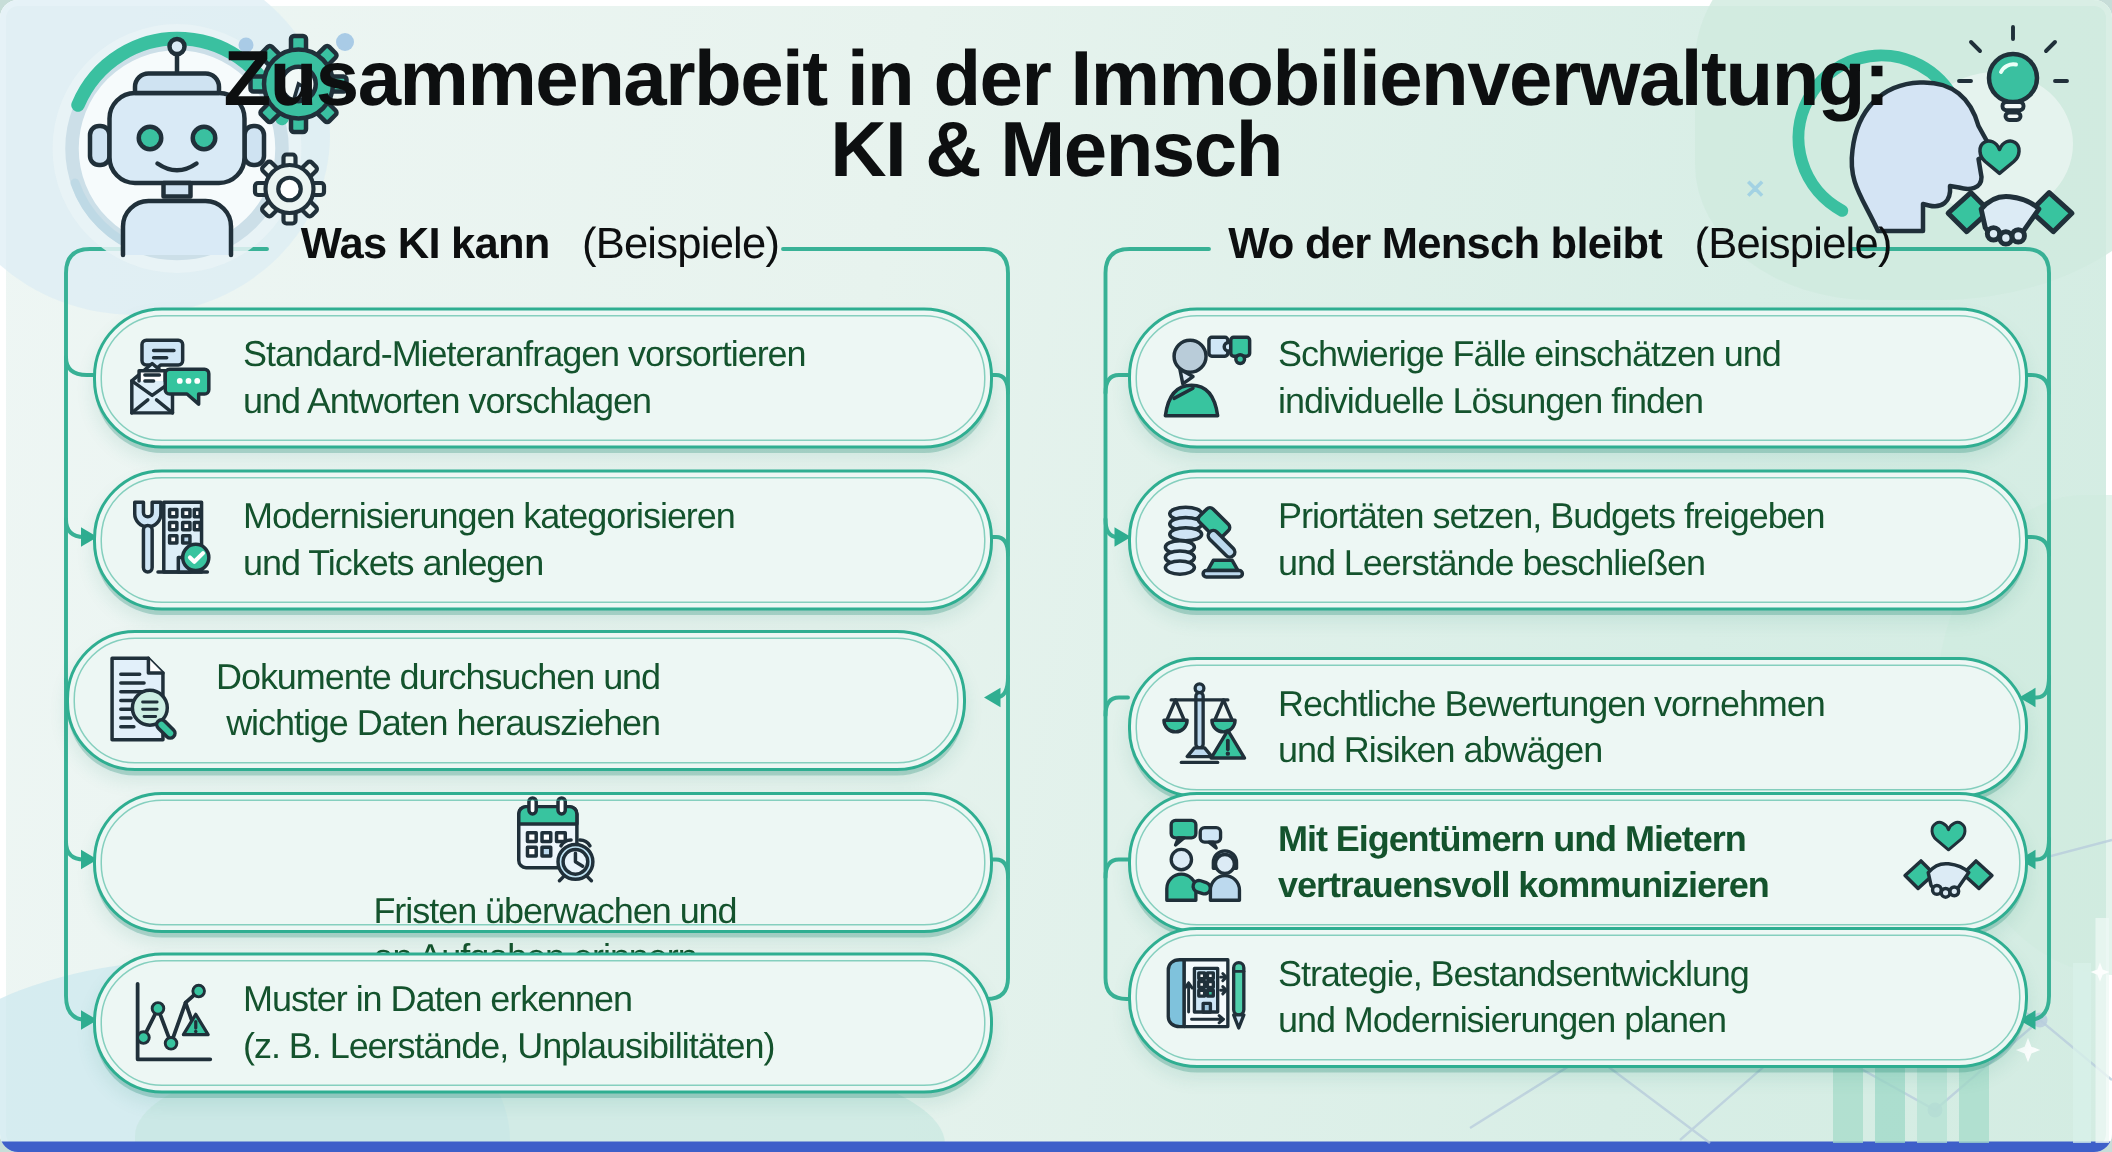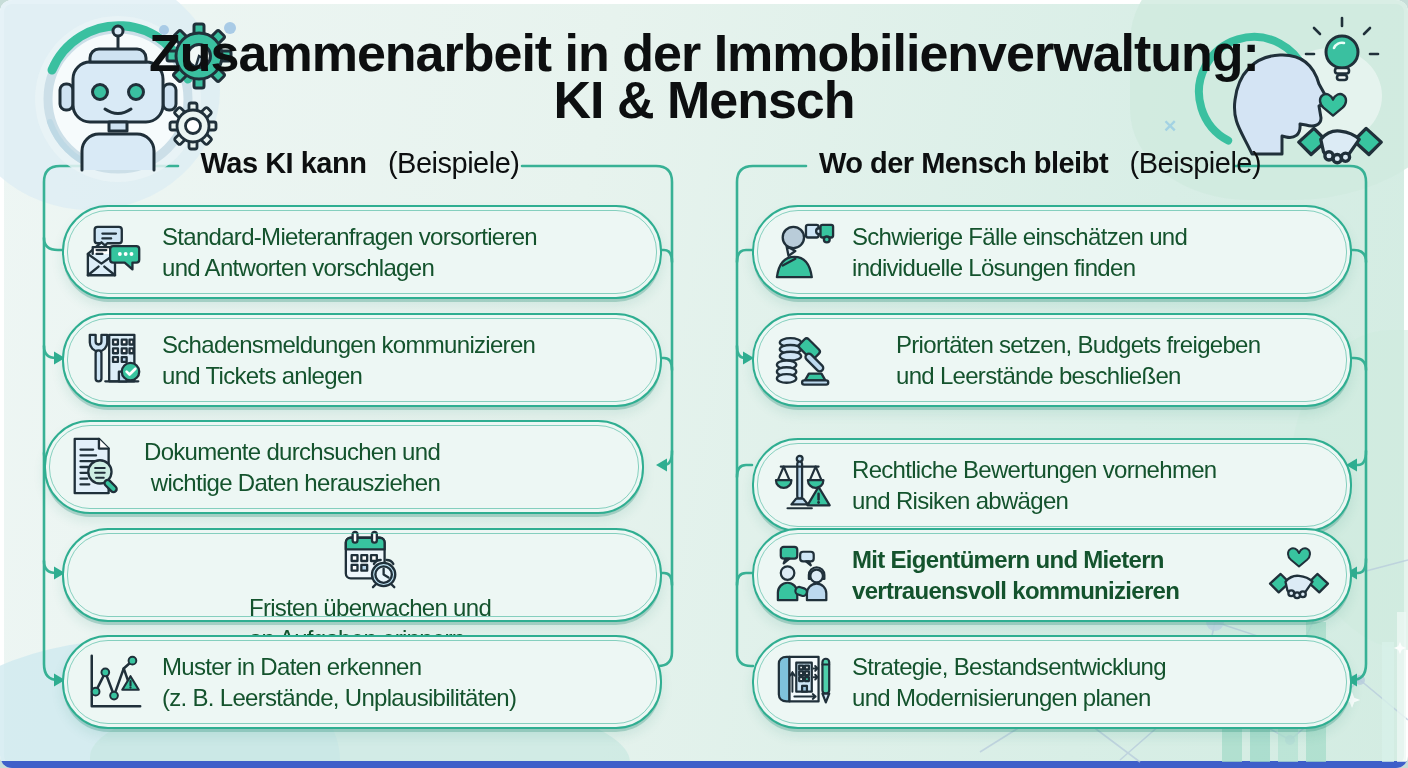--- a/index.html
+++ b/index.html
@@ -258,21 +258,21 @@
             <rect x="39" y="20" width="5" height="5" fill="#ffffff"></rect>
             <rect x="47" y="20" width="4" height="5" fill="#ffffff"></rect>
           <rect x="30" y="29" width="5" height="5" fill="#ffffff"></rect>
             <rect x="39" y="29" width="5" height="5" fill="#bcd9ee"></rect>
           <circle cx="48" cy="44" r="9" fill="#38c49f"></circle>
         </g>
         <path d="M44 44 l3 3 l6 -6" stroke="#ffffff" stroke-width="2.8" fill="none" stroke-linecap="round" stroke-linejoin="round"></path>
       </svg>
     </span>
     <div class="txt">
-      <div>Schadensmeldungen kommunizieren</div>
+      <div>Modernisierungen kategorisieren</div>
       <div>und Tickets anlegen</div>
     </div>
   </div>
 
   <div class="box" style="left:44px;top:420px;text-align:right;">
     <span class="ic">
       <svg width="62" height="62" viewBox="0 0 64 64">
         <g stroke="#20303a" stroke-width="2.4" stroke-linejoin="round" stroke-linecap="round">
           <path d="M9 3 h25 l10 10 v46 H9 Z" fill="#e2f0fa"></path>
           <path d="M34 3 v10 h10" fill="#ffffff"></path>
@@ -355,21 +355,21 @@
           <circle cx="54.5" cy="19" r="3" fill="#38c49f"></circle>
         </g>
       </svg>
     </span>
     <div class="txt">
       <div>Schwierige Fälle einschätzen und</div>
       <div>individuelle Lösungen finden</div>
     </div>
   </div>
 
-  <div class="box" style="left:752px;top:313px;gap:44px;">
+  <div class="box" style="left:752px;top:313px;">
     <span class="ic">
       <svg width="62" height="62" viewBox="0 0 64 64">
         <g stroke="#20303a" stroke-width="2.4" stroke-linejoin="round" stroke-linecap="round">
           <ellipse cx="17" cy="14" rx="11" ry="4.5" fill="#cfe4f5"></ellipse>
           <ellipse cx="17" cy="21" rx="11" ry="4.5" fill="#cfe4f5"></ellipse>
           <ellipse cx="17" cy="28" rx="11" ry="4.5" fill="#cfe4f5"></ellipse>
           <ellipse cx="13" cy="37" rx="10" ry="4.5" fill="#dcedf8"></ellipse>
           <ellipse cx="13" cy="44" rx="10" ry="4.5" fill="#dcedf8"></ellipse>
           <ellipse cx="13" cy="51" rx="10" ry="4.5" fill="#dcedf8"></ellipse>
           <rect x="30" y="10" width="13" height="21" rx="3" transform="rotate(-45 36.5 20.5)" fill="#38c49f"></rect>
@@ -432,21 +432,21 @@
       <div>vertrauensvoll kommunizieren</div>
     </div>
     <span class="ic-right">
       <svg width="62" height="56" viewBox="0 0 64 58">
         <use href="#heartsym" x="17" y="0" width="30" height="26"></use>
         <use href="#hshake" x="0" y="24" width="64" height="34"></use>
       </svg>
     </span>
   </div>
 
-  <div class="box" style="left:752px;top:635px;align-items:center;">
+  <div class="box" style="left:752px;top:618px;align-items:center;">
     <span class="ic">
       <svg width="62" height="62" viewBox="0 0 64 64">
         <g stroke="#20303a" stroke-width="2.3" stroke-linejoin="round" stroke-linecap="round">
           <path d="M16 6 h-3 c-5 0 -8 3 -8 7 v32 c0 4 3 7 8 7 h3 z" fill="#7fc2dc"></path>
           <rect x="16" y="6" width="30" height="46" fill="#f4fafc"></rect>
           <rect x="23" y="12" width="16" height="30" fill="#cfe6f6"></rect>
           <rect x="26" y="15" width="4" height="4" fill="#ffffff"></rect>
             <rect x="32" y="15" width="4" height="4" fill="#ffffff"></rect>
           <rect x="26" y="21" width="4" height="4" fill="#ffffff"></rect>
             <rect x="32" y="21" width="4" height="4" fill="#ffffff"></rect>

